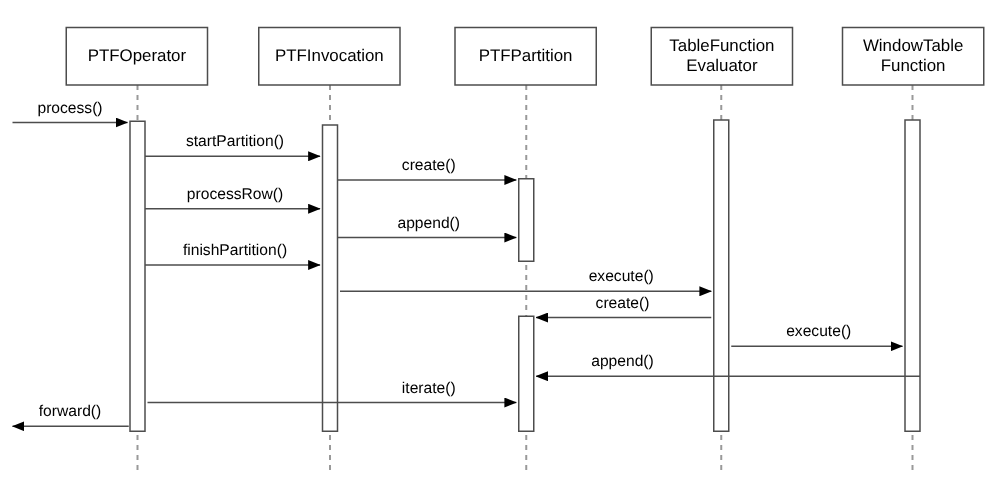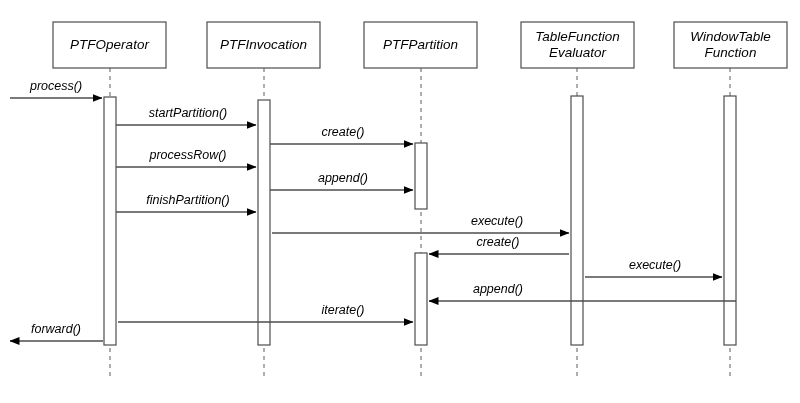--- a/index.html
+++ b/index.html
@@ -7,21 +7,20 @@
     padding: 0;
     background: #ffffff;
   }
   #diagram-root {
     position: relative;
     width: 800px;
     height: 403px;
     background: #ffffff;
     font-family: "Liberation Sans", sans-serif;
     overflow: hidden;
-    font-style: italic;
   }
   #seq-svg {
     position: absolute;
     left: 0;
     top: 0;
     width: 800px;
     height: 403px;
     display: block;
   }
   .participant-box {

